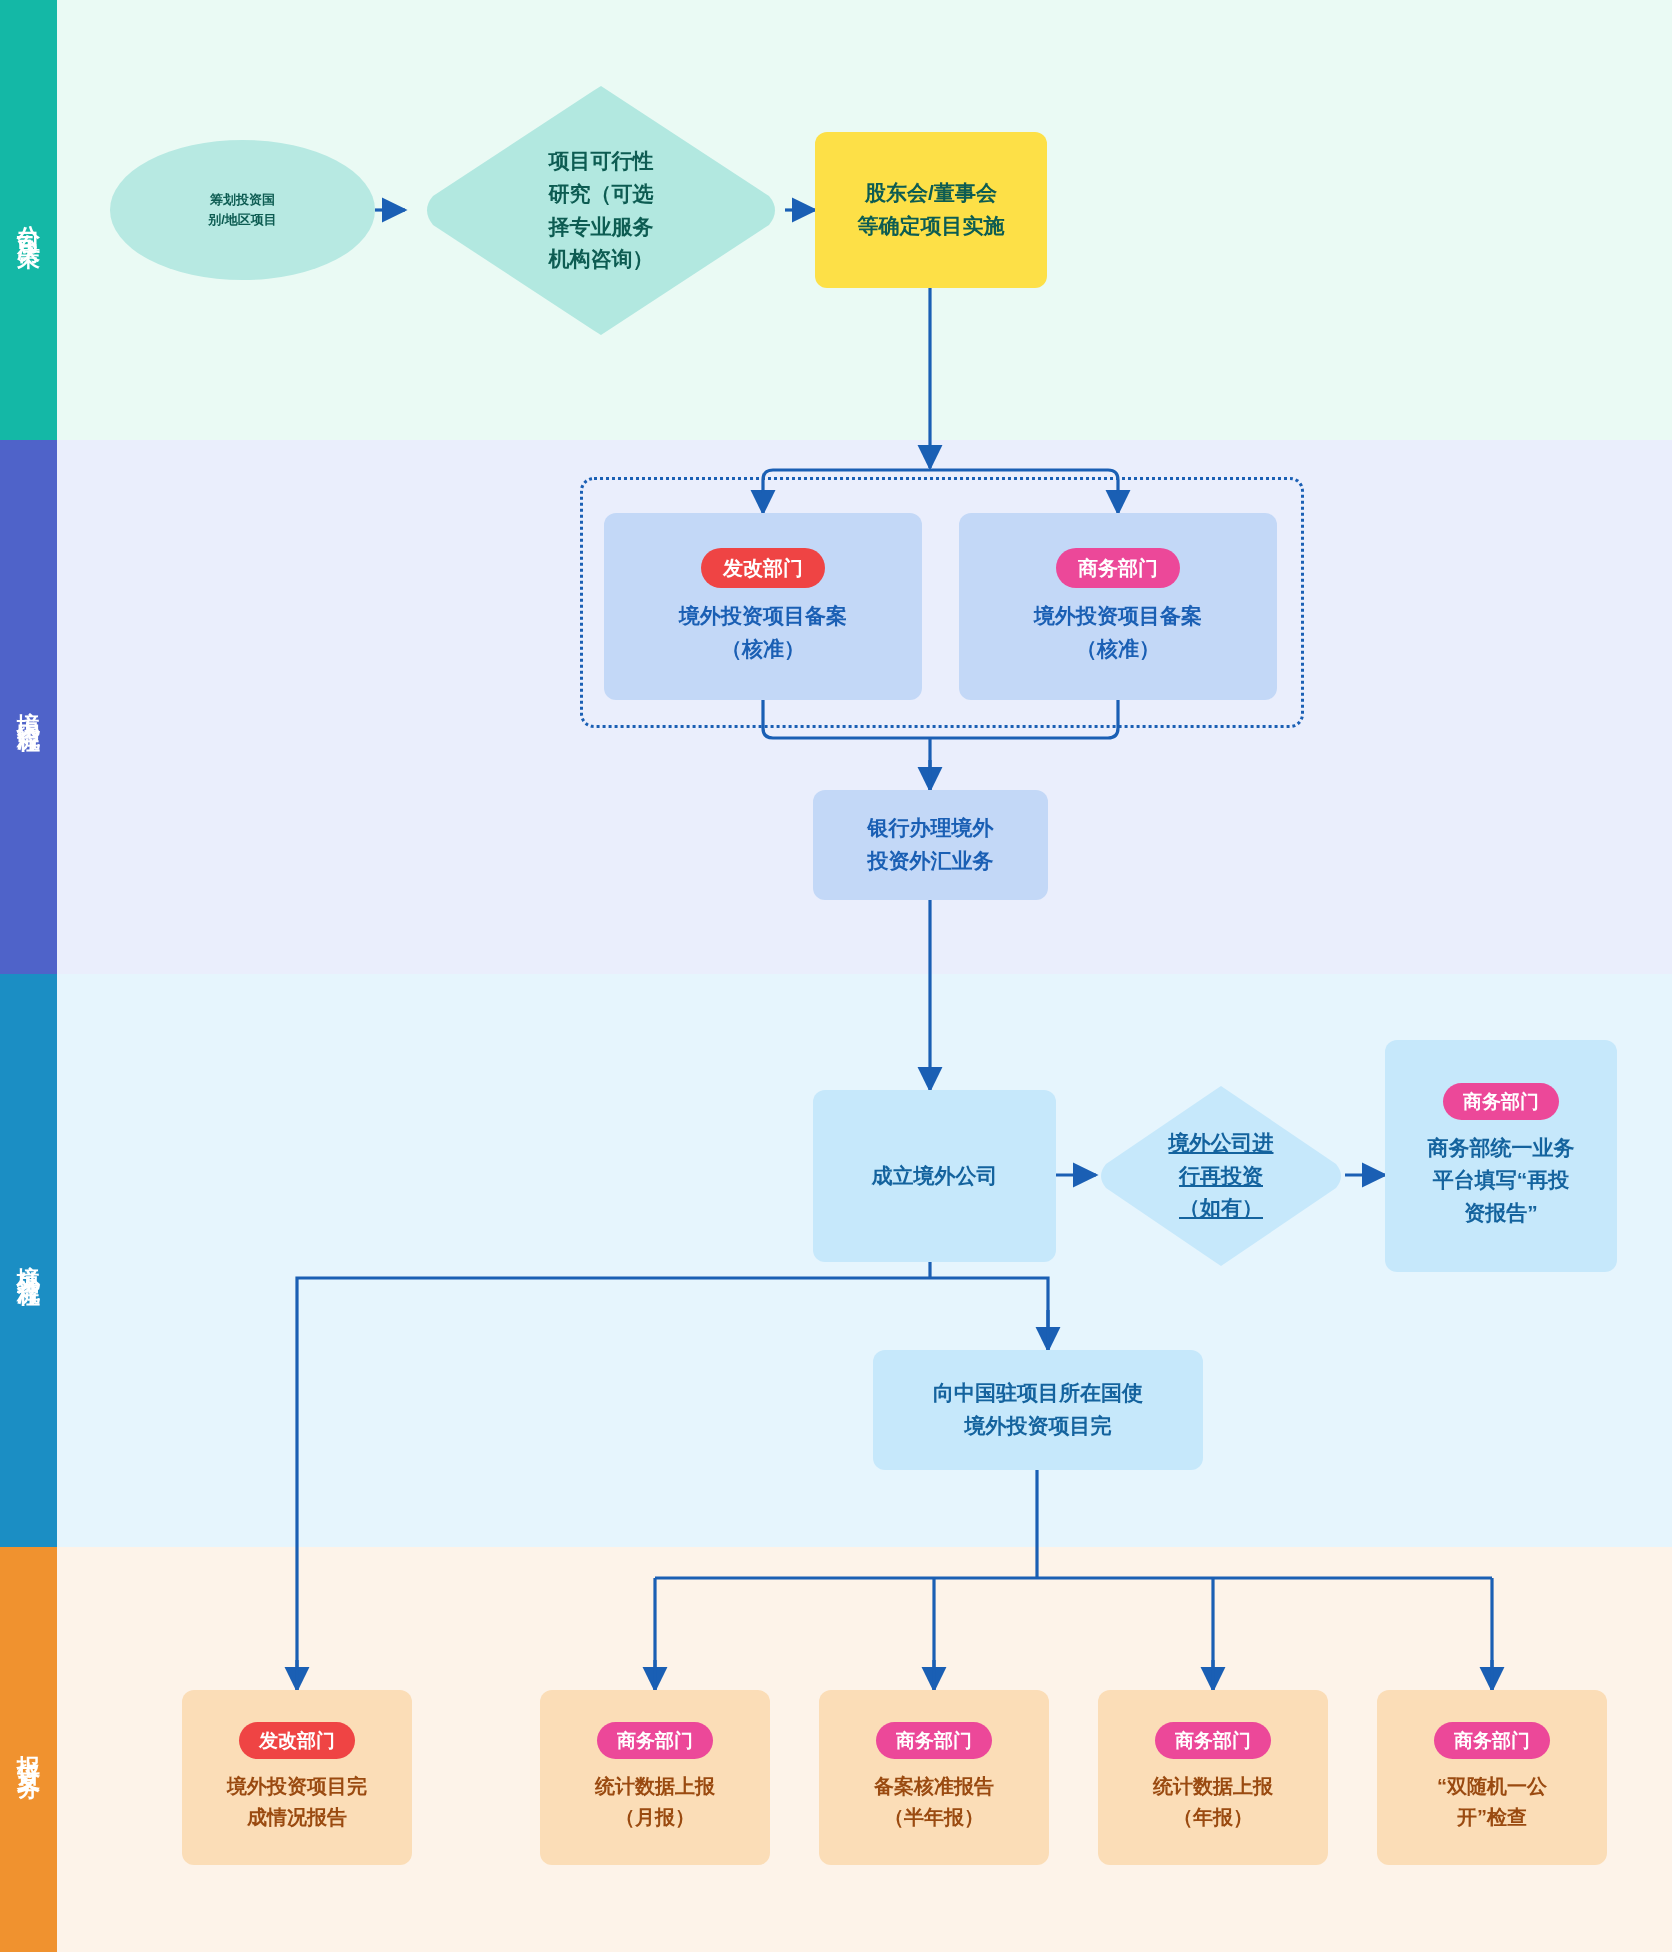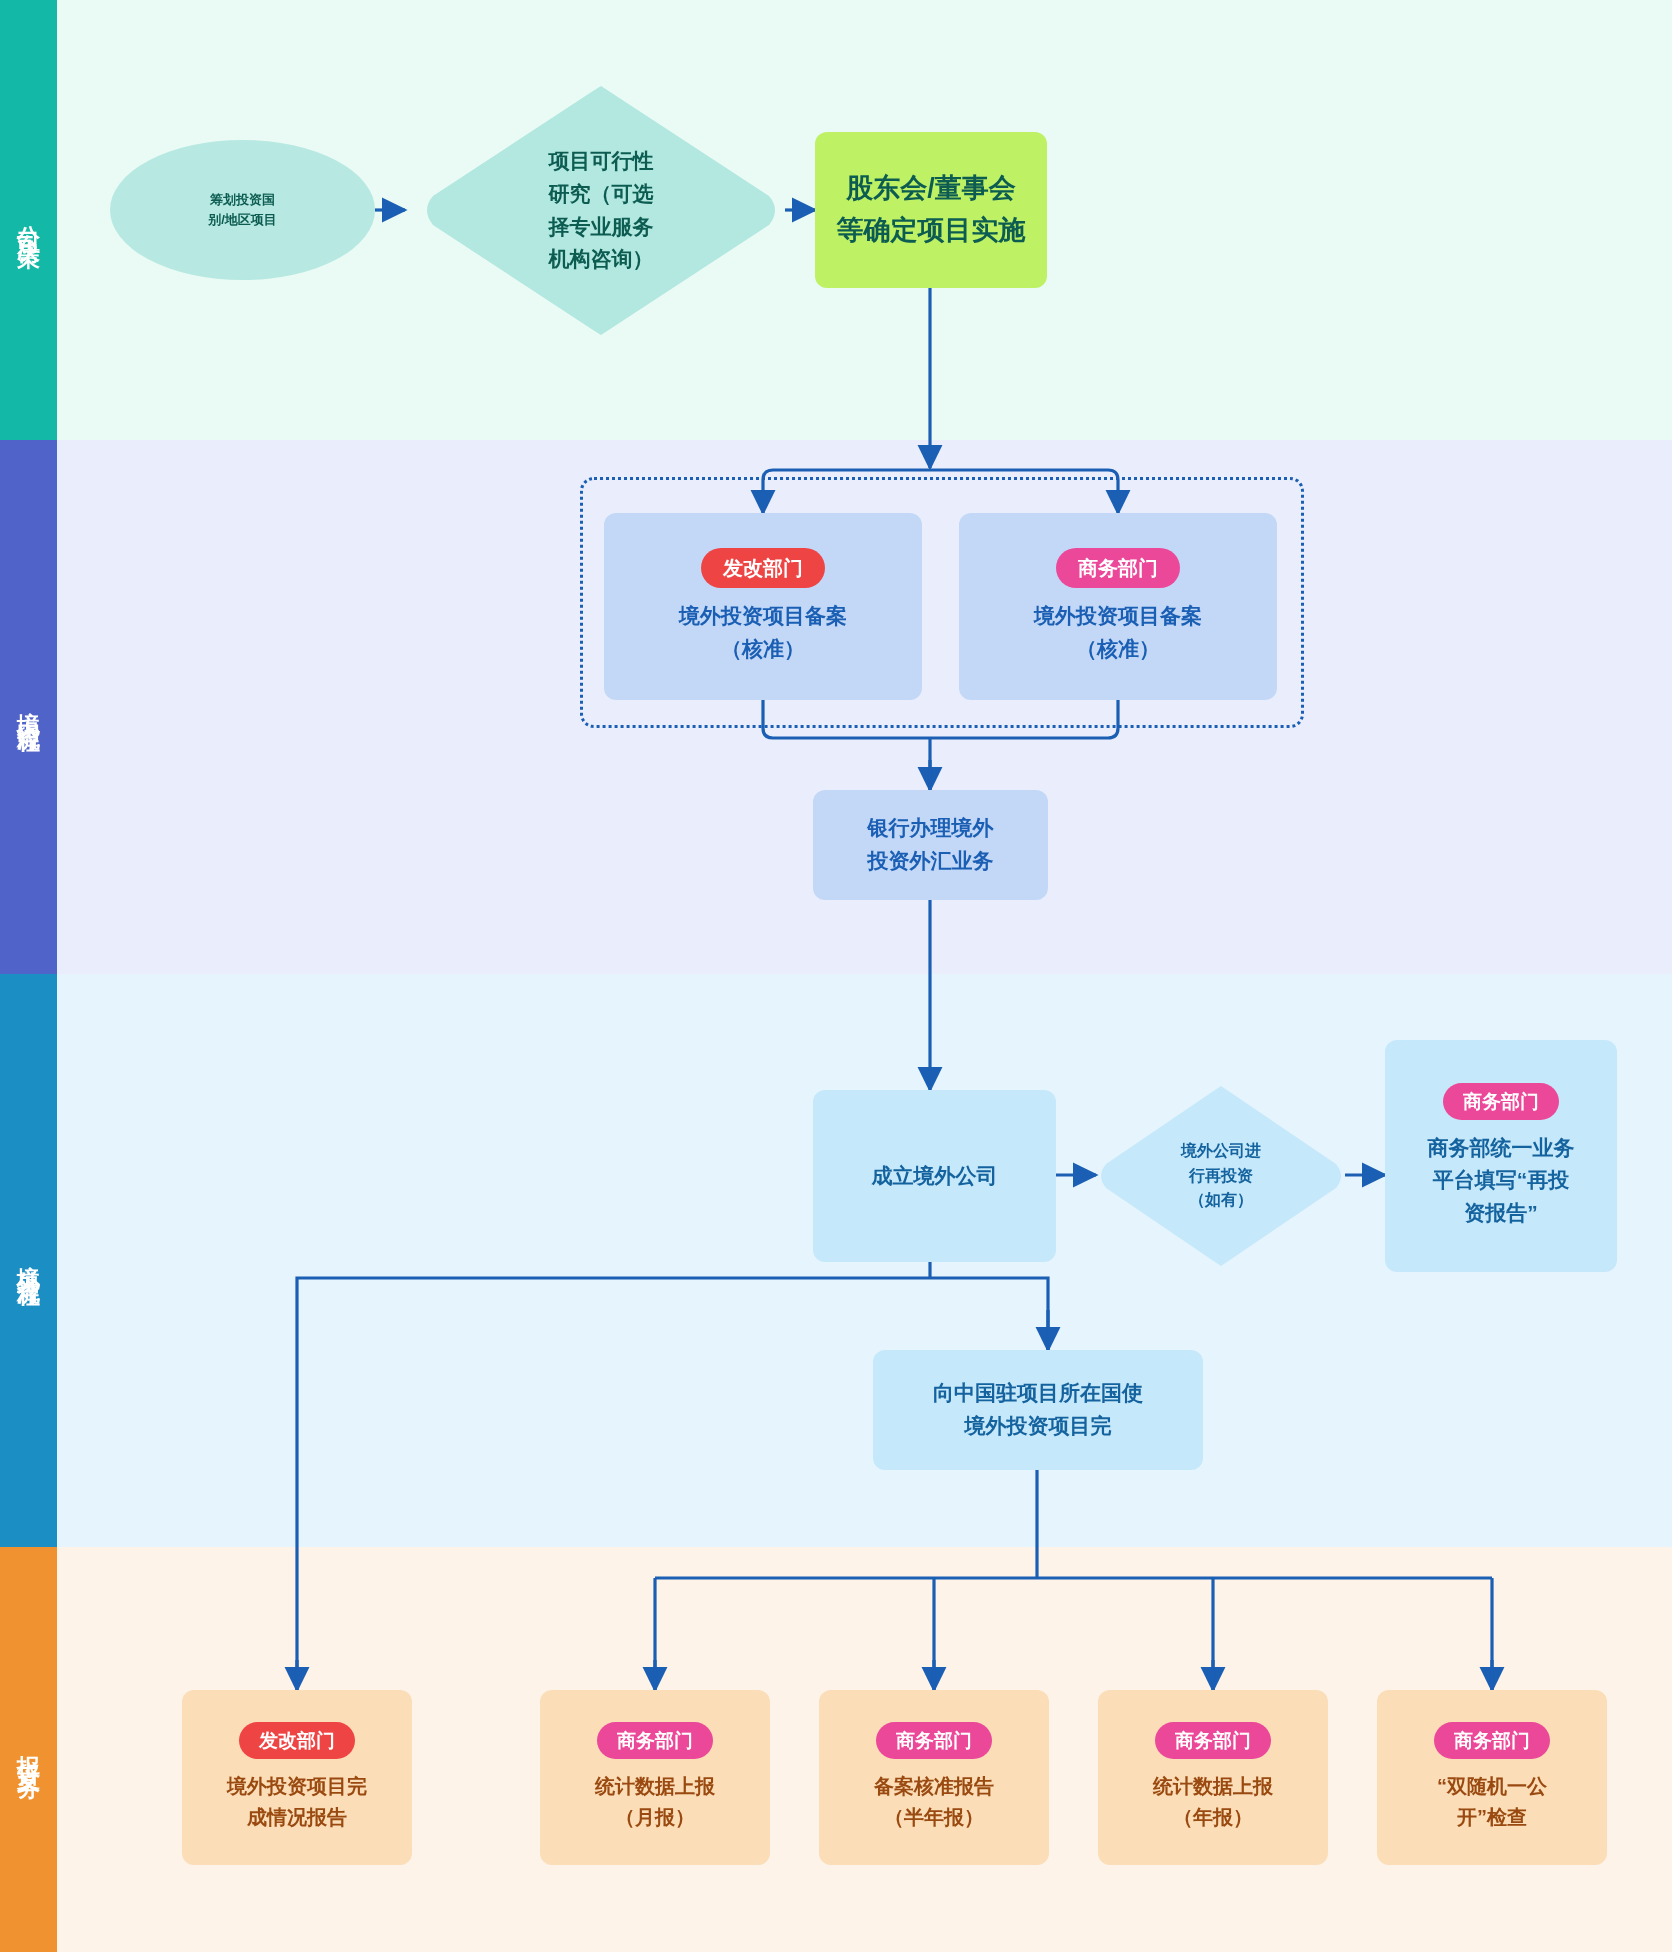--- a/index.html
+++ b/index.html
@@ -21,21 +21,21 @@
     text-orientation:upright;
     color:#ffffff;font-weight:bold;font-size:23px;letter-spacing:7px;
     line-height:1;
   }
 
   
   .node{position:absolute;box-sizing:border-box;
     display:flex;flex-direction:column;align-items:center;justify-content:center;
     text-align:center;font-weight:bold;line-height:1.55;}
 
-  .n-teal{background:#bef264;color:#0d5c52;border-radius:12px;font-size:27px;text-align:center;}
+  .n-teal{background:#fde047;color:#0d5c52;border-radius:12px;font-size:21px;text-align:center;}
   .n-ellipse{background:#b7e9e2;color:#0d5c52;border-radius:50%;font-size:13px;}
   .n-blue{background:#c3d8f7;color:#1a5fb4;border-radius:12px;font-size:21px;}
   .n-lblue{background:#c6e8fb;color:#14639e;border-radius:12px;font-size:21px;}
   .n-orange{background:#fbddb7;color:#9a4a10;border-radius:12px;font-size:20px;}
 
   
   .diamond{position:absolute;}
   .diamond .dshape{position:absolute;left:0;top:0;width:100%;height:100%;}
   .diamond .dlabel{position:absolute;left:0;top:0;width:100%;height:100%;
     display:flex;align-items:center;justify-content:center;text-align:center;
@@ -188,21 +188,21 @@
 
   <div class="node n-blue" style="left:813px;top:790px;width:235px;height:110px;">
     <div class="txt">银行办理境外
 投资外汇业务</div>
   </div>
 
   <div class="diamond" style="left:1096px;top:1080px;width:250px;height:192px;">
     <svg class="dshape" viewBox="0 0 250 192" preserveAspectRatio="none">
       <path d="M125 6 L240 84 Q250 96 240 108 L125 186 Q125 186 119 182 L10 108 Q0 96 10 84 L119 10 Z" fill="#c6e8fb"></path>
     </svg>
-    <div class="dlabel" style="color:#14639e;font-size:16px;">
+    <div class="dlabel" style="color:#14639e;font-size:21px;text-decoration:underline;">
       <div class="txt">境外公司进
 行再投资
 （如有）</div>
     </div>
   </div>
 
   <div class="node n-lblue" style="left:1385px;top:1040px;width:232px;height:232px;">
     <span class="badge badge-orange" style="font-size:19px;padding:9px 20px;">商务部门</span>
     <div class="txt">商务部统一业务
 平台填写“再投

